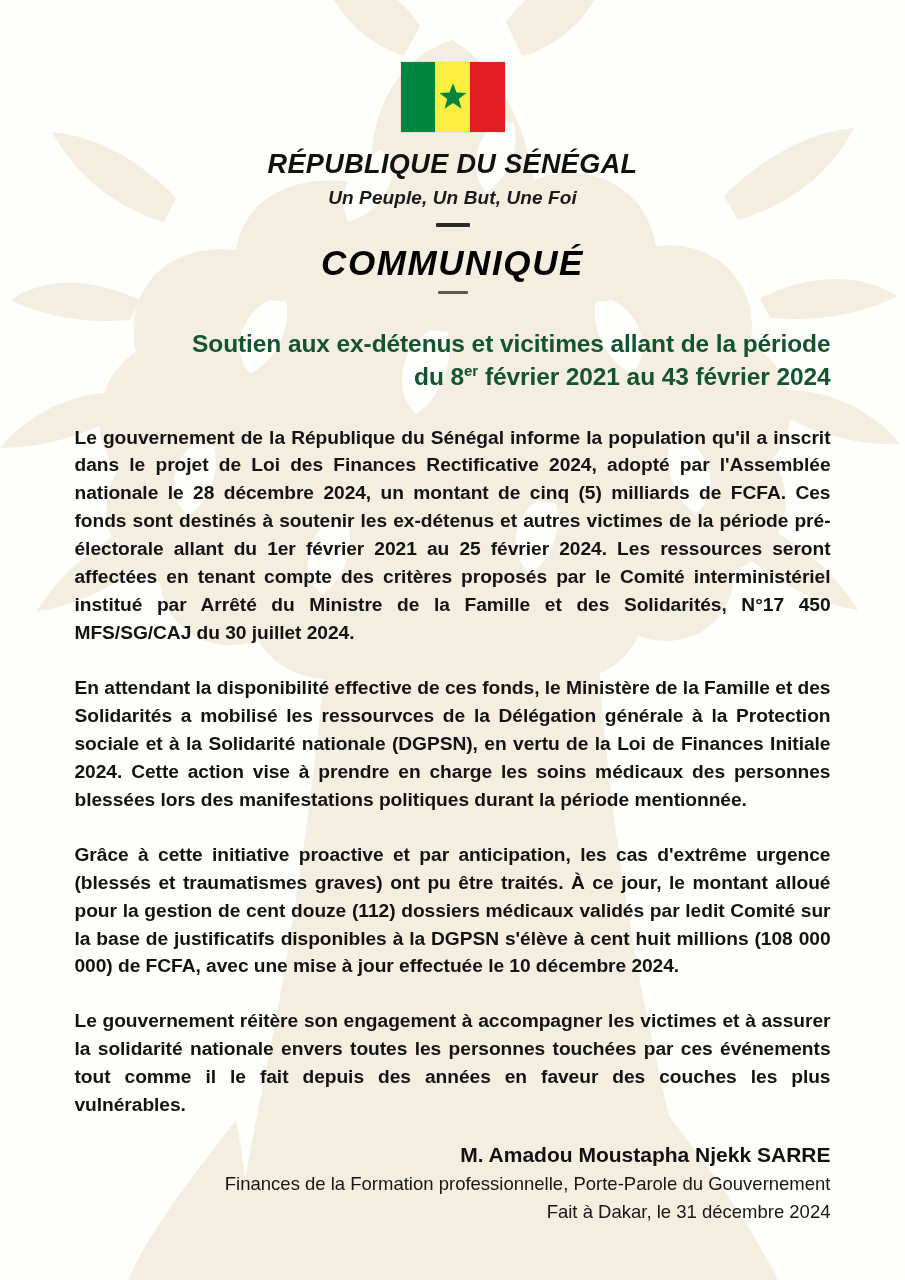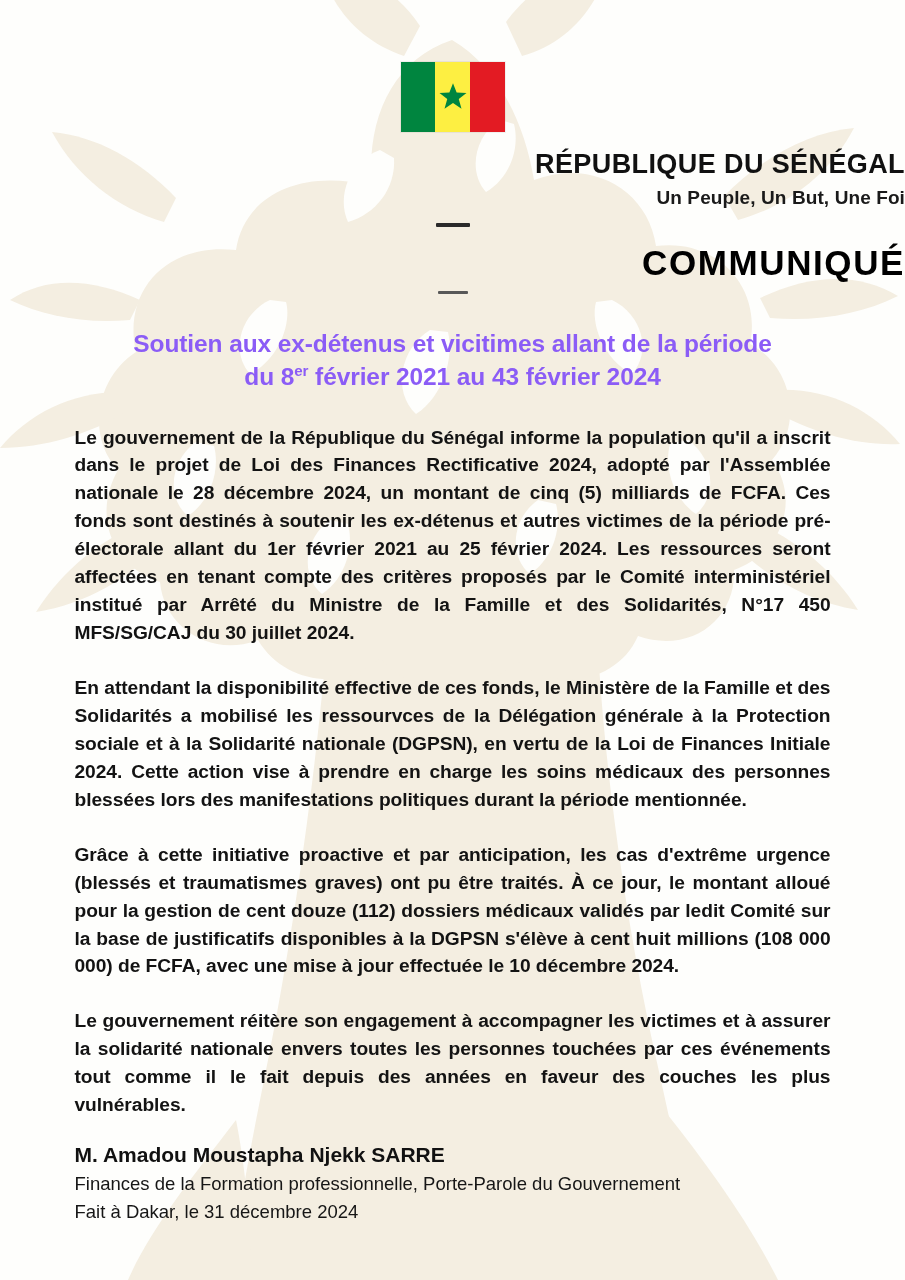--- a/index.html
+++ b/index.html
@@ -38,22 +38,23 @@
   
   .content {
     position: relative;
     z-index: 1;
     width: 905px;
     height: 1280px;
   }
 
   
   .header {
-    text-align: right;
+    text-align: center;
     padding-top: 62px;
+    font-style: italic;
   }
 
   .flag {
     width: 104px;
     height: 70px;
     margin: 0 auto;
     display: flex;
     box-shadow: 0 0 0 1px rgba(0,0,0,0.05);
   }
   .flag-band { flex: 1 1 33.333%; position: relative; }
@@ -107,25 +108,25 @@
     font-weight: 900;
     letter-spacing: 1.6px;
     color: #000000;
     line-height: 1;
   }
 
   
   .subject {
     margin: 34px auto 0 auto;
     width: 756px;
-    text-align: center;
+    text-align: right;
     font-size: 24.5px;
     font-weight: 700;
     line-height: 1.33;
-    color: #8b5cf6;
+    color: #14532d;
     letter-spacing: -0.1px;
   }
   .subject sup {
     font-size: 0.62em;
     vertical-align: super;
     line-height: 0;
   }
 
   
   .body-copy {
@@ -144,20 +145,21 @@
     letter-spacing: -0.05px;
     hyphens: manual;
   }
   .body-copy p:last-child { margin-bottom: 0; }
 
   
   .signature {
     width: 756px;
     margin: 0 auto;
     padding-top: 22px;
+    text-align: right;
   }
   .sig-name {
     font-size: 21px;
     font-weight: 700;
     color: #111111;
     line-height: 1.35;
   }
   .sig-role {
     font-size: 18.5px;
     font-weight: 400;

